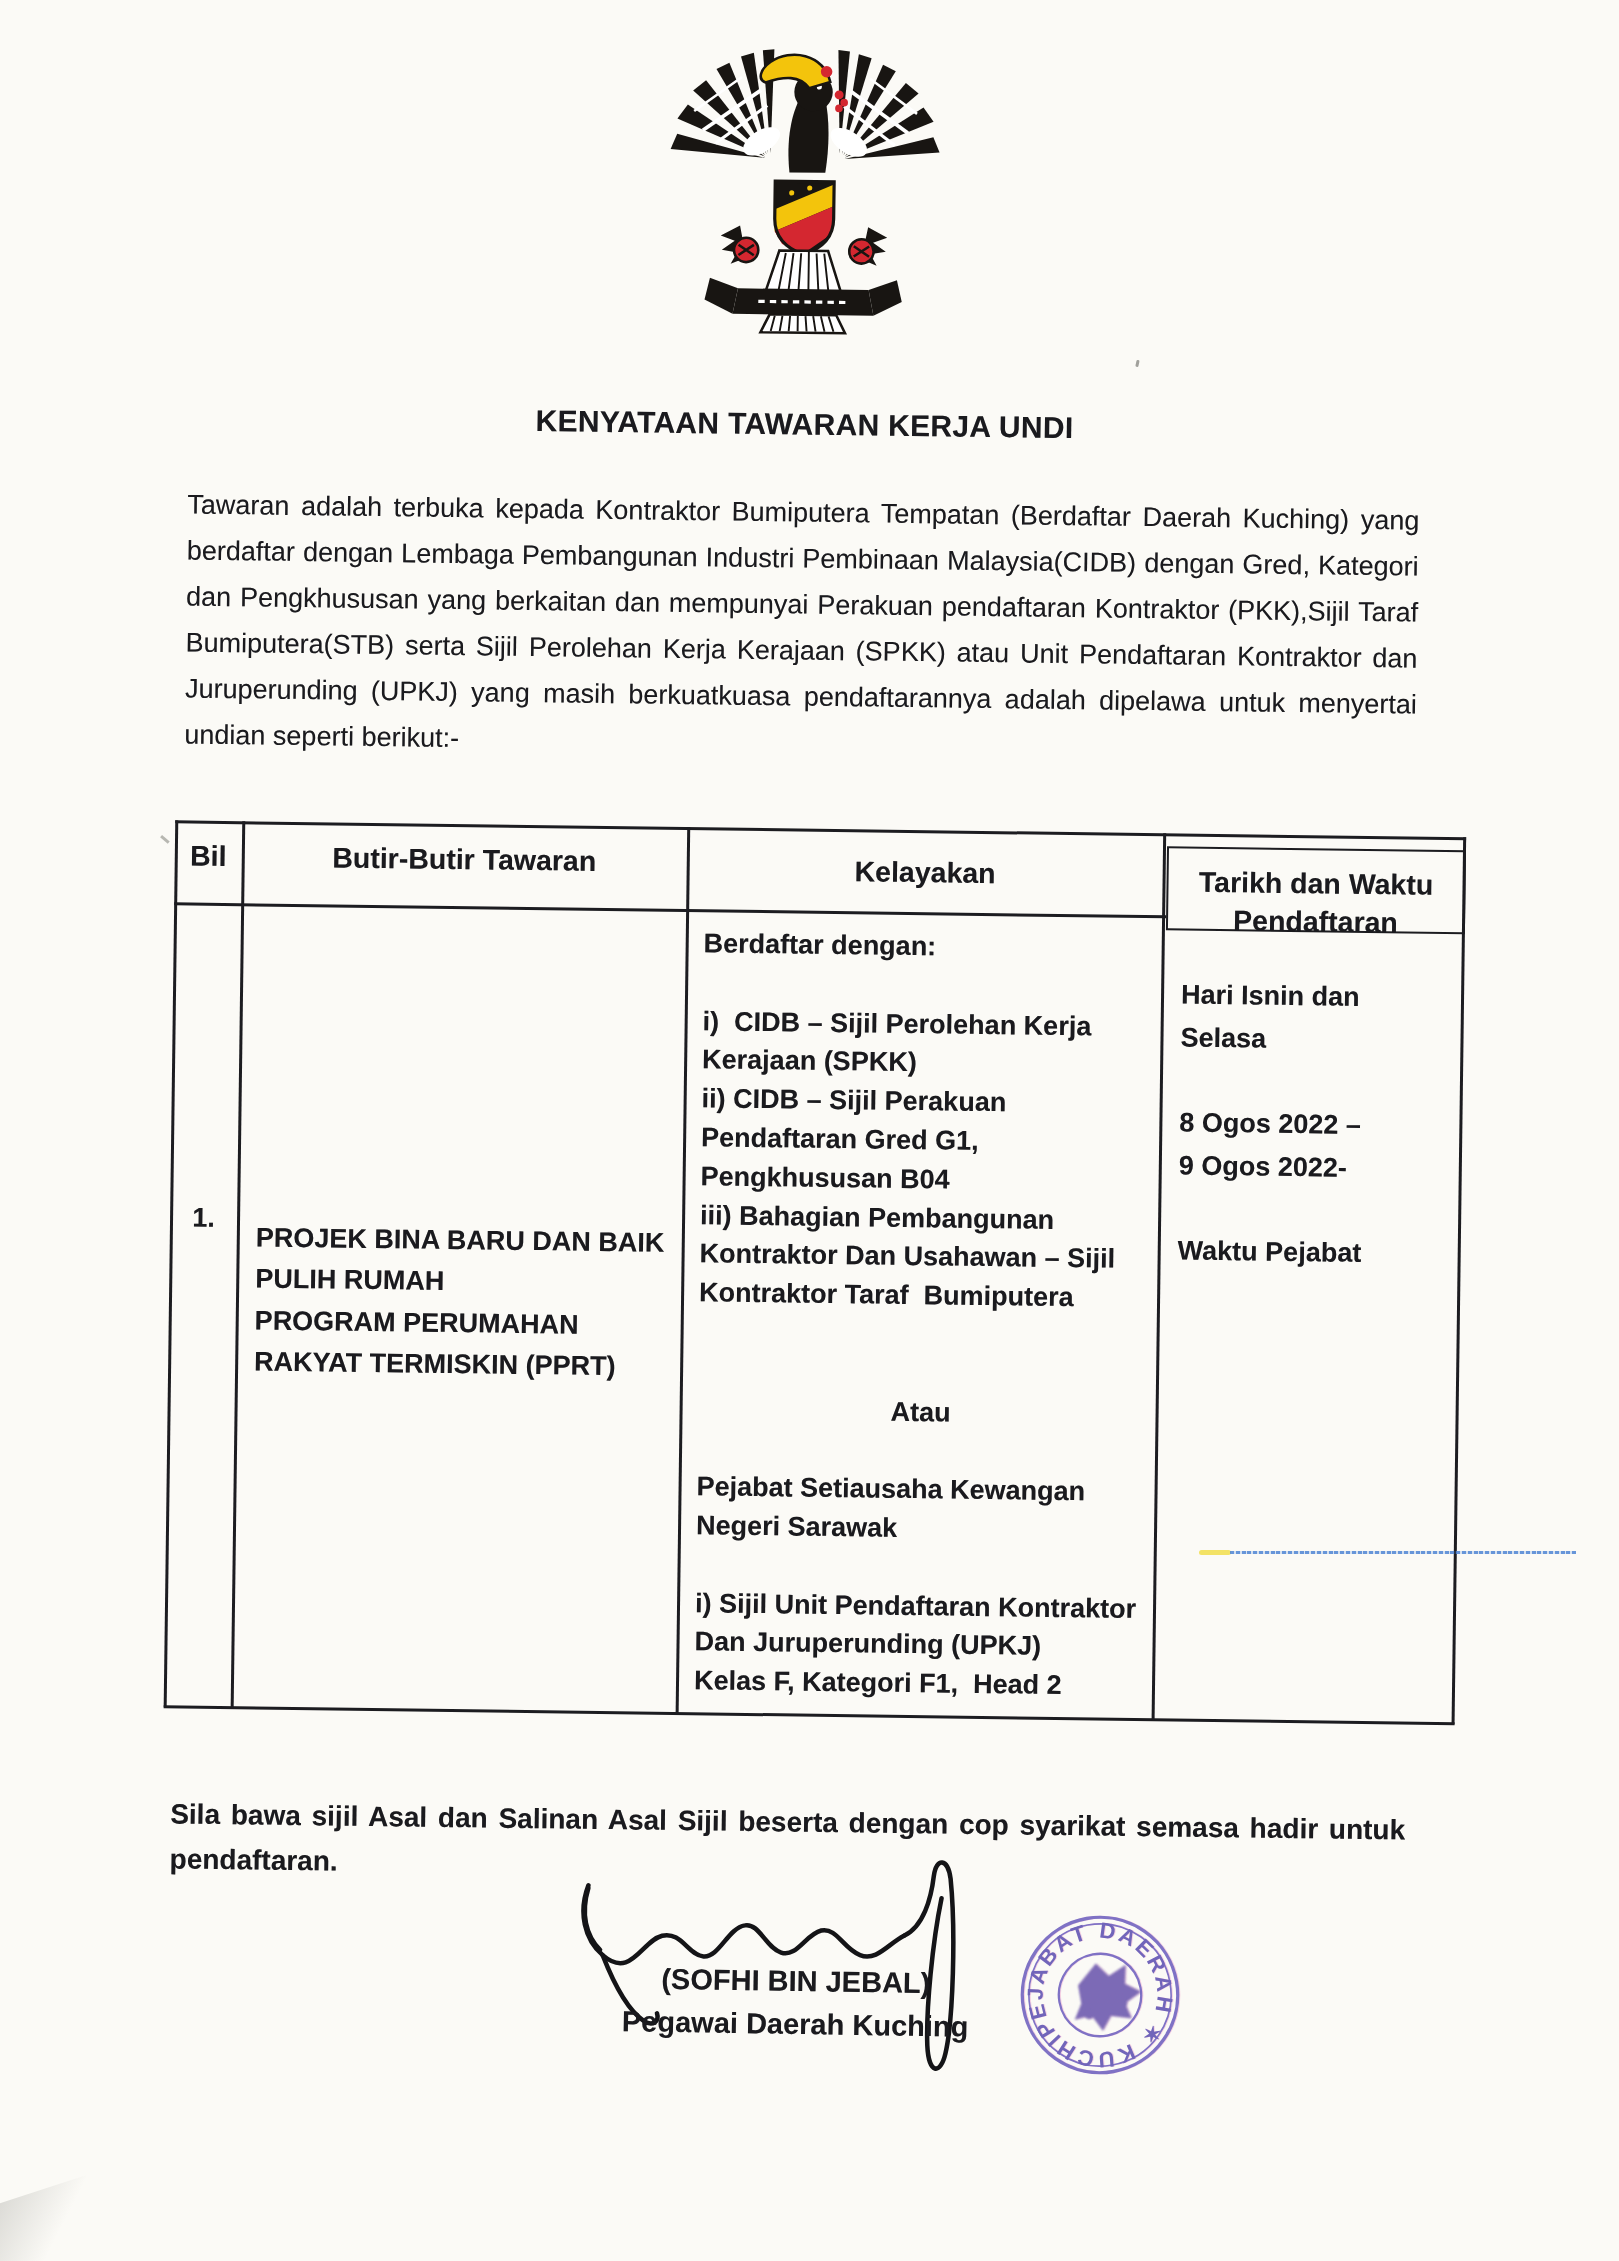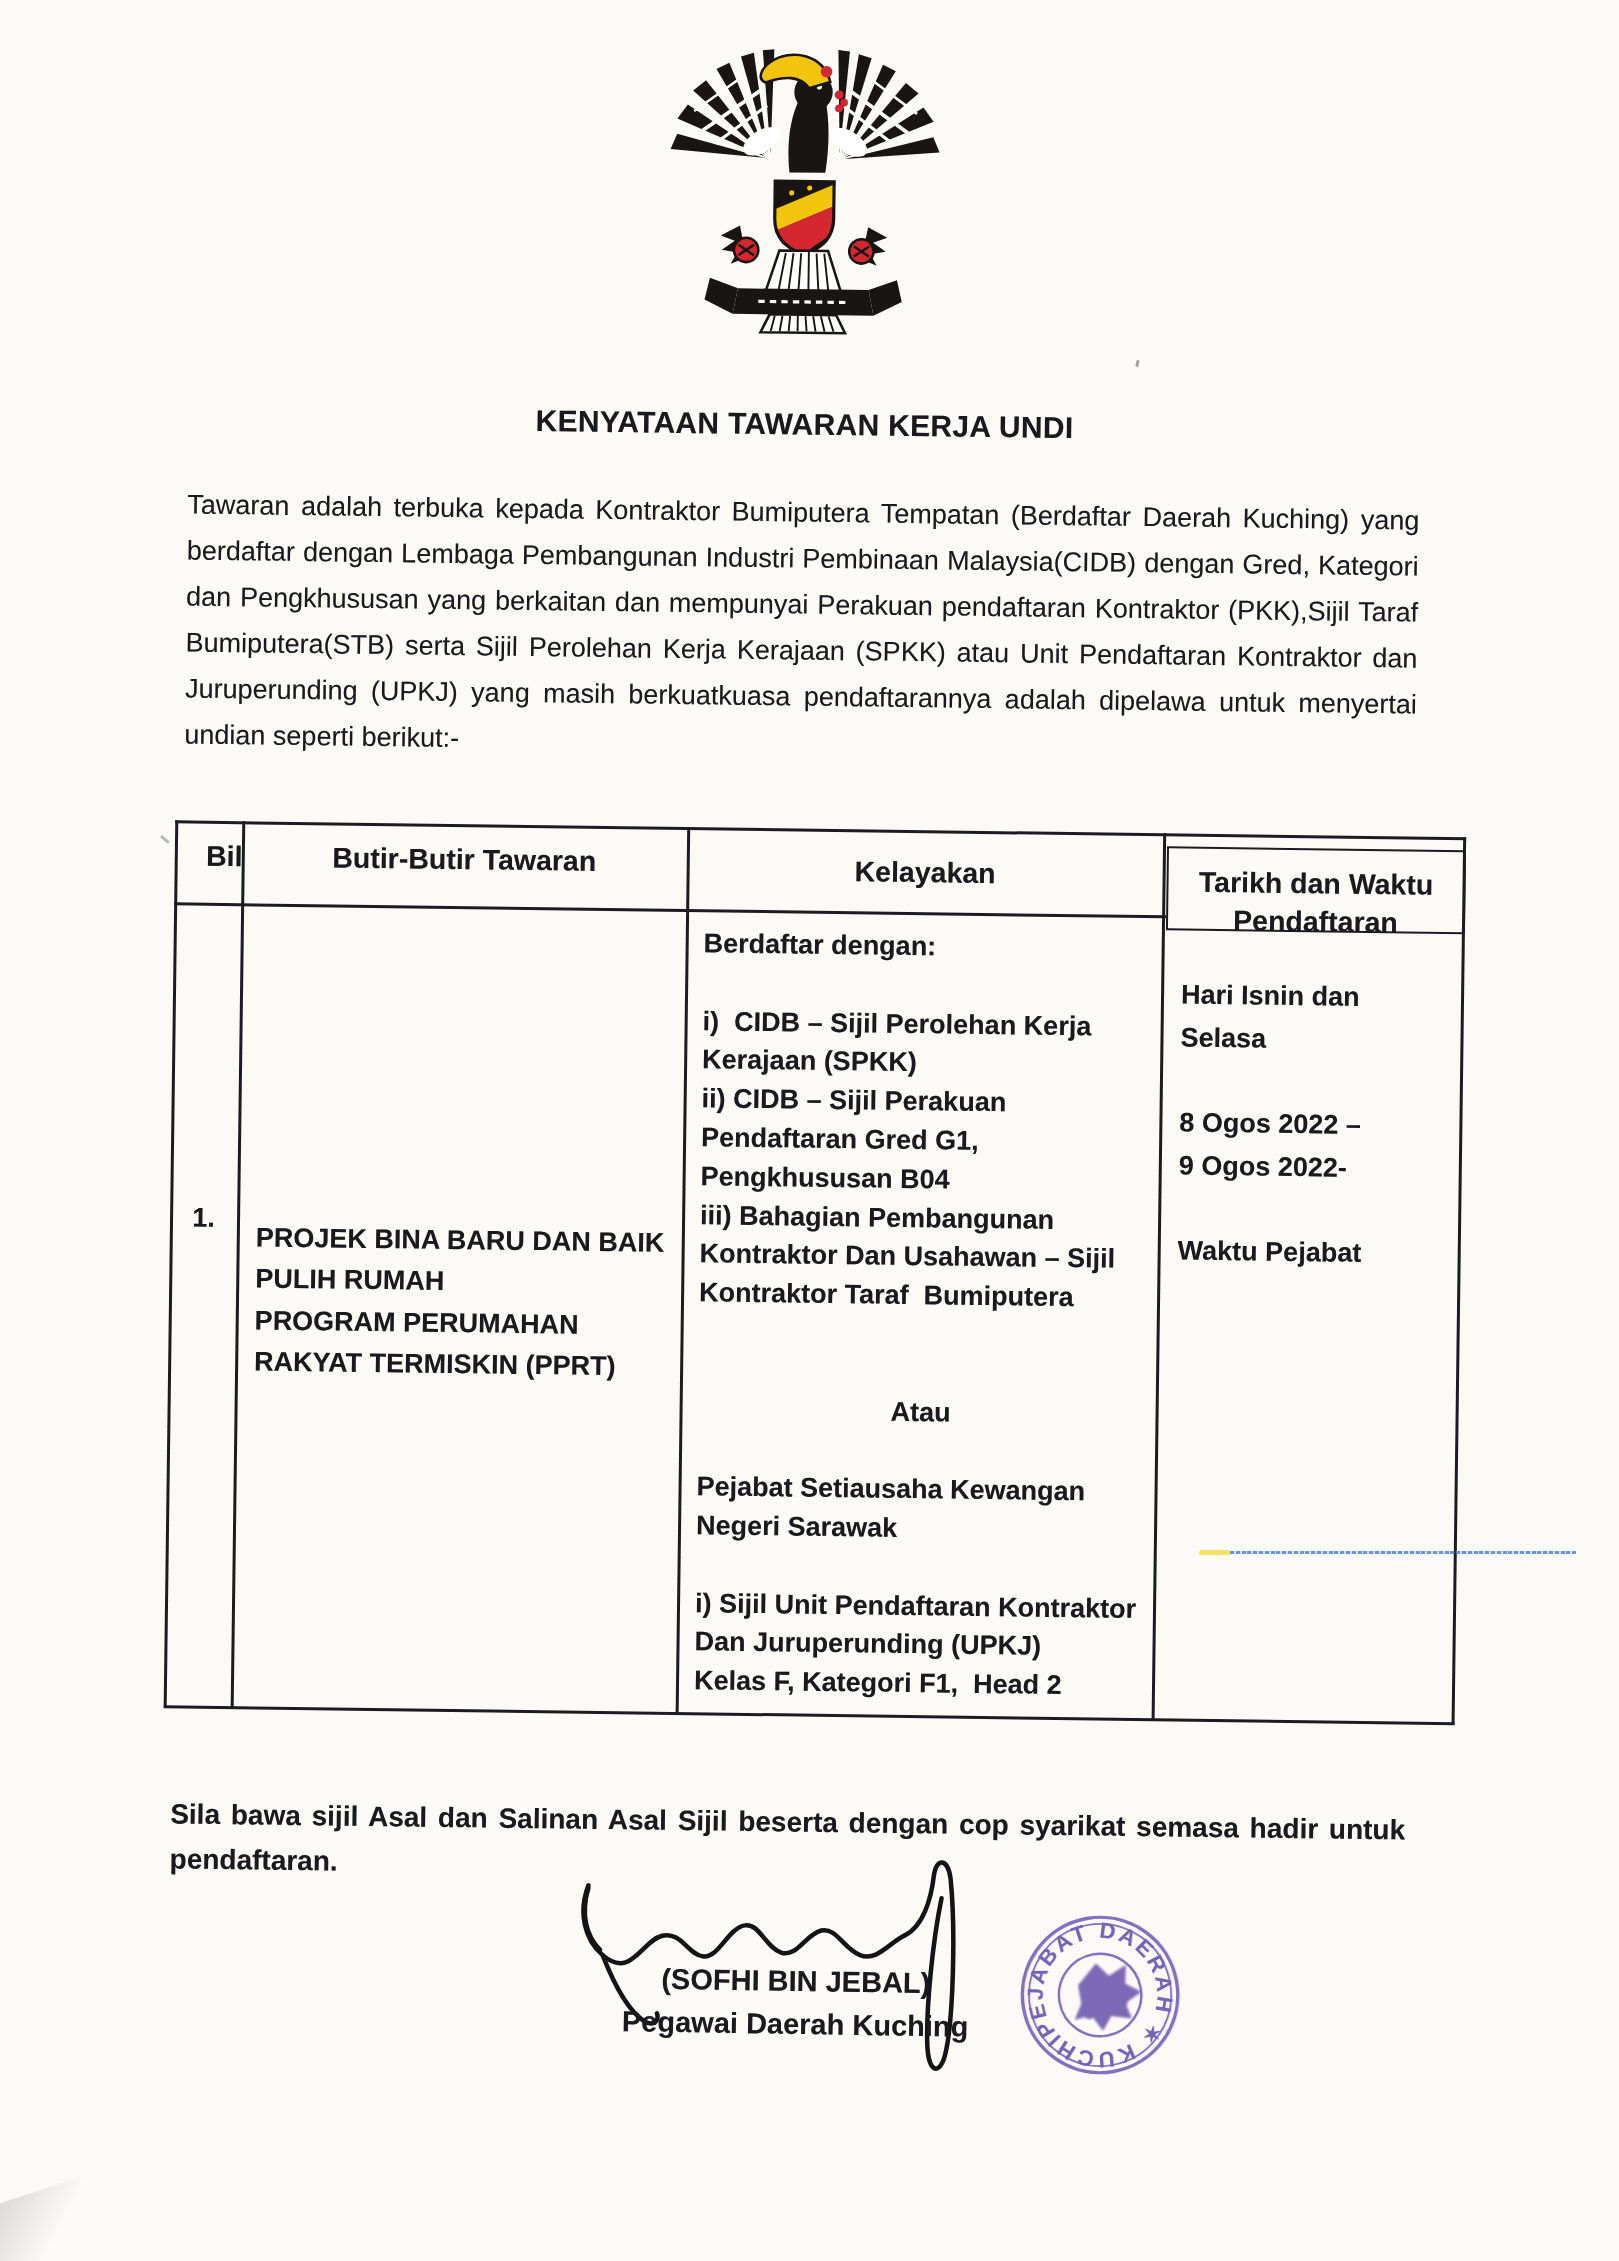--- a/index.html
+++ b/index.html
@@ -163,21 +163,21 @@
     <div class="tline h-line" style="left:0;top:0;width:1291px;"></div>
     <div class="tline h-line" style="left:0;top:82px;width:992px;"></div>
     <div class="tline h-line" style="left:0;top:885px;width:1291px;"></div>
     <div class="tline v-line" style="left:0;top:0;height:887px;"></div>
     <div class="tline v-line" style="left:67px;top:0;height:887px;"></div>
     <div class="tline v-line" style="left:512px;top:0;height:887px;"></div>
     <div class="tline v-line" style="left:988px;top:0;height:887px;"></div>
     <div class="tline v-line" style="left:1288px;top:0;height:887px;"></div>
     <div class="hdr4box"></div>
 
-    <div class="th ink" style="left:0;top:19.4px;width:67px;margin-left:16px;">Bil</div>
+    <div class="th ink" style="left:0;top:19.4px;width:67px;">Bil</div>
     <div class="th ink" style="left:67px;top:19.4px;width:445px;">Butir-Butir Tawaran</div>
     <div class="th ink" style="left:512px;top:26px;width:477px;">Kelayakan</div>
     <div class="th ink" style="left:1009px;top:28.5px;width:265px;line-height:38px;">Tarikh dan Waktu Pendaftaran</div>
 
     <div class="cell-line ink" style="left:0;top:382px;width:67px;text-align:center;">1.</div>
 
     <div class="bt-ln ink" style="top:401px;">PROJEK BINA BARU DAN BAIK</div>
     <div class="bt-ln ink" style="top:442px;">PULIH RUMAH</div>
     <div class="bt-ln ink" style="top:484px;">PROGRAM PERUMAHAN</div>
     <div class="bt-ln ink" style="top:525px;">RAKYAT TERMISKIN (PPRT)</div>

